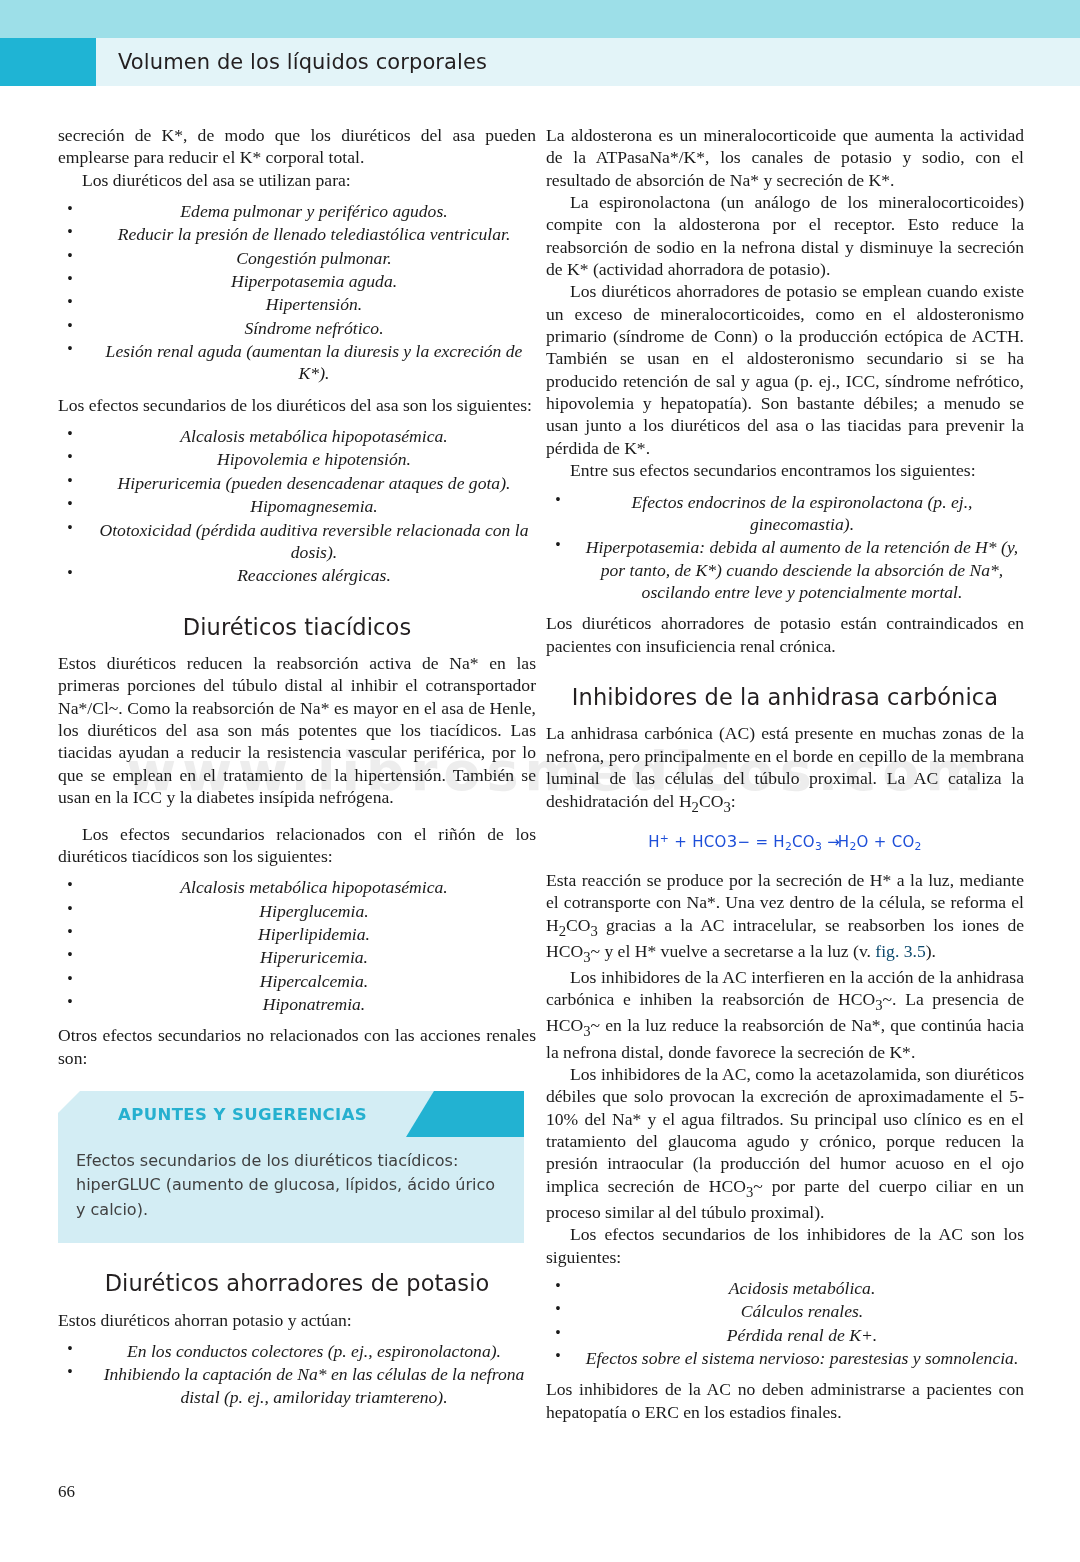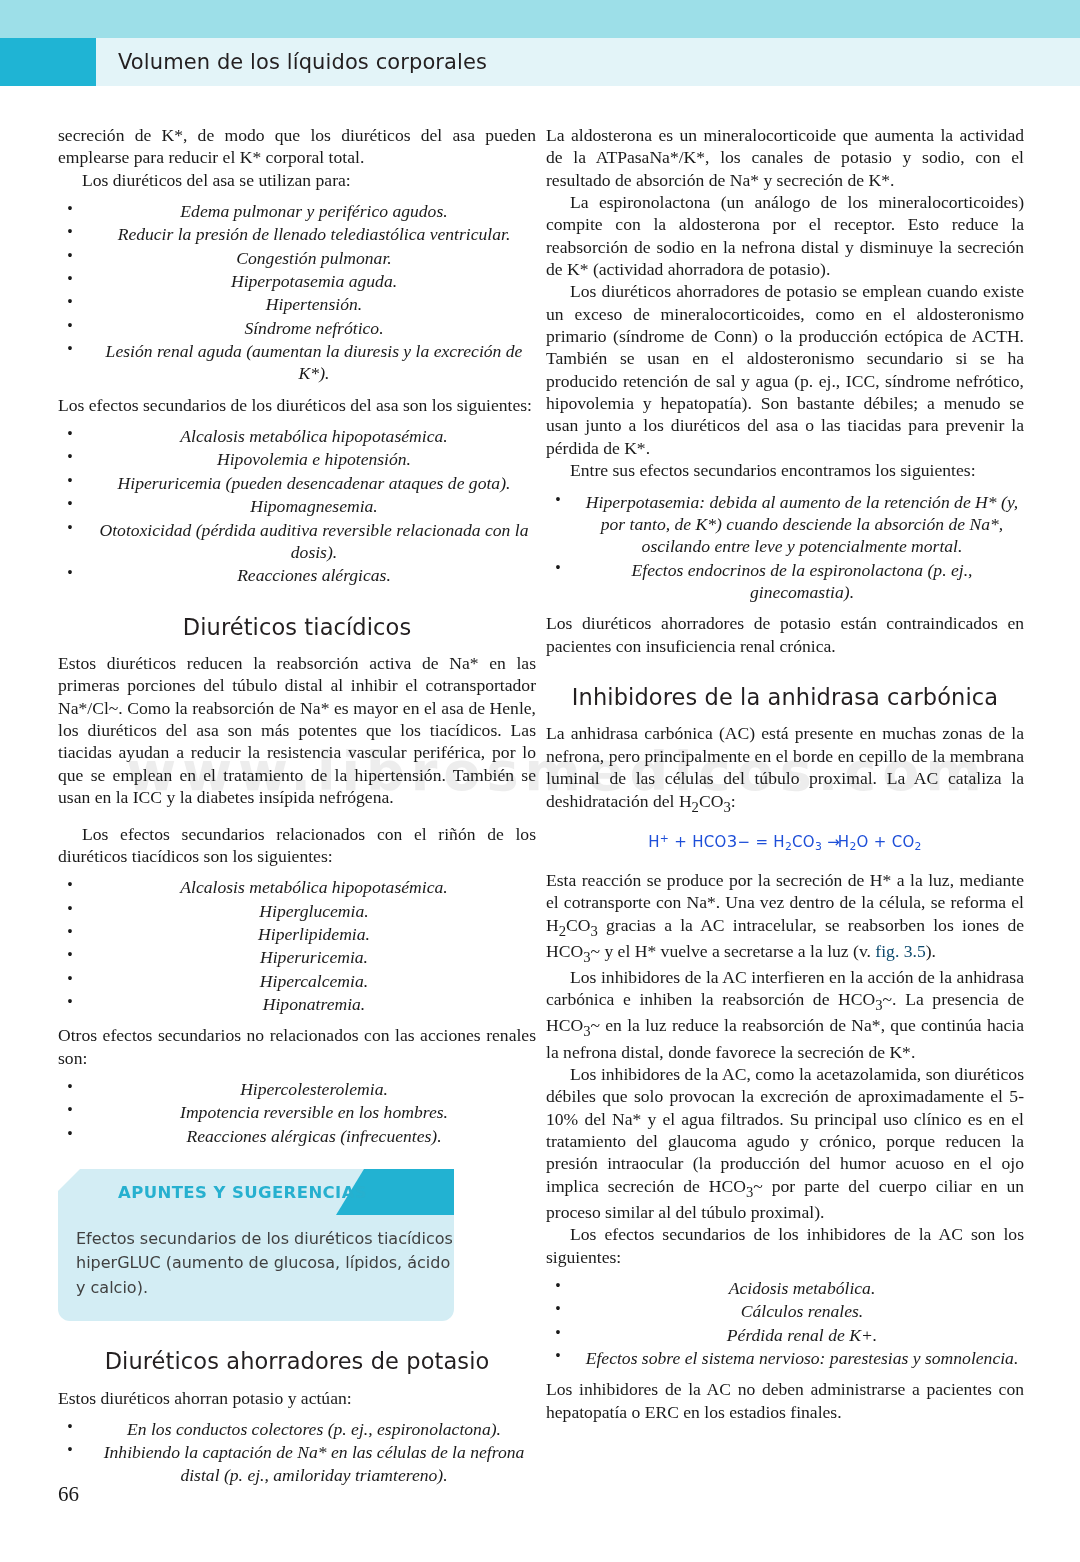--- a/index.html
+++ b/index.html
@@ -120,26 +120,25 @@
   }
   .equation sub { font-size: 0.72em; vertical-align: -0.25em; }
   .equation sup { font-size: 0.72em; vertical-align: 0.42em; }
   .equation .big3 { font-size: 1.1em; }
   .equation .arrow { letter-spacing: -2px; }
 
   
   .callout {
     position: relative;
     margin: 22px 0 0 0;
-    width: 396px;
+    width: 466px;
     min-height: 152px;
     background: #d3edf4;
     -webkit-clip-path: polygon(22px 0, 100% 0, 100% 100%, 0 100%, 0 22px);
     clip-path: polygon(22px 0, 100% 0, 100% 100%, 0 100%, 0 22px);
-    border-radius: 12px;
   }
   .callout-flag {
     position: absolute;
     right: 0;
     top: 0;
     width: 118px;
     height: 46px;
     background: #22b2d2;
     -webkit-clip-path: polygon(28px 0, 100% 0, 100% 100%, 0 100%);
     clip-path: polygon(28px 0, 100% 0, 100% 100%, 0 100%);
@@ -180,21 +179,21 @@
     letter-spacing: 6px;
     pointer-events: none;
     white-space: nowrap;
   }
 
   
   .page-number {
     position: absolute;
     left: 58px;
     top: 1482px;
-    font-size: 21px;
+    font-size: 17px;
     color: #1a1a1a;
   }
 </style>
 </head>
 <body>
 
 <div class="page">
 
   <div class="header-band"></div>
   <div class="header-row"></div>
@@ -239,25 +238,20 @@
       <li>Alcalosis metabólica hipopotasémica.</li>
       <li>Hiperglucemia.</li>
       <li>Hiperlipidemia.</li>
       <li>Hiperuricemia.</li>
       <li>Hipercalcemia.</li>
       <li>Hiponatremia.</li>
     </ul>
 
     <p class="para">Otros efectos secundarios no relacionados con las acciones renales son:</p>
 
-    <ul class="bullets">
-      <li>Hipercolesterolemia.</li>
-      <li>Impotencia reversible en los hombres.</li>
-      <li>Reacciones alérgicas (infrecuentes).</li>
-    </ul>
 
     <div class="callout">
       <div class="callout-flag"></div>
       <div class="callout-title">APUNTES Y SUGERENCIAS</div>
       <div class="callout-body">Efectos secundarios de los diuréticos tiacídicos: hiperGLUC (aumento de glucosa, lípidos, ácido úrico y calcio).</div>
     </div>
 
     <h2 class="section-head">Diuréticos ahorradores de potasio</h2>
 
     <p class="para">Estos diuréticos ahorran potasio y actúan:</p>
@@ -270,22 +264,22 @@
   </div>
 
   <div class="col col-right">
 
     <p class="para">La aldosterona es un mineralocorticoide que aumenta la actividad de la ATPasaNa*/K*, los canales de potasio y sodio, con el resultado de absorción de Na* y secreción de K*.</p>
     <p class="para indent">La espironolactona (un análogo de los mineralocorticoides) compite con la aldosterona por el receptor. Esto reduce la reabsorción de sodio en la nefrona distal y disminuye la secreción de K* (actividad ahorradora de potasio).</p>
     <p class="para indent">Los diuréticos ahorradores de potasio se emplean cuando existe un exceso de mineralocorticoides, como en el aldosteronismo primario (síndrome de Conn) o la producción ectópica de ACTH. También se usan en el aldosteronismo secundario si se ha producido retención de sal y agua (p. ej., ICC, síndrome nefrótico, hipovolemia y hepatopatía). Son bastante débiles; a menudo se usan junto a los diuréticos del asa o las tiacidas para prevenir la pérdida de K*.</p>
     <p class="para indent">Entre sus efectos secundarios encontramos los siguientes:</p>
 
     <ul class="bullets">
+      <li>Efectos endocrinos de la espironolactona (p. ej., ginecomastia).</li>
       <li>Hiperpotasemia: debida al aumento de la retención de H* (y, por tanto, de K*) cuando desciende la absorción de Na*, oscilando entre leve y potencialmente mortal.</li>
-      <li>Efectos endocrinos de la espironolactona (p. ej., ginecomastia).</li>
     </ul>
 
     <p class="para">Los diuréticos ahorradores de potasio están contraindicados en pacientes con insuficiencia renal crónica.</p>
 
     <h2 class="section-head">Inhibidores de la anhidrasa carbónica</h2>
 
     <p class="para"><span>La anhidrasa carbónica (AC) está presente en muchas zonas de la nefrona, pero principalmente en el borde en cepillo de la membrana luminal de las células del túbulo proximal. La AC cataliza la deshidratación del H</span><sub>2</sub><span>CO</span><sub>3</sub><span>:</span></p>
 
     <div class="equation">
       H<sup>+</sup> + HCO<span class="big3">3</span>− = H<sub>2</sub>CO<sub>3</sub>&nbsp;<span class="arrow">→</span>H<sub>2</sub>O + CO<sub>2</sub>

